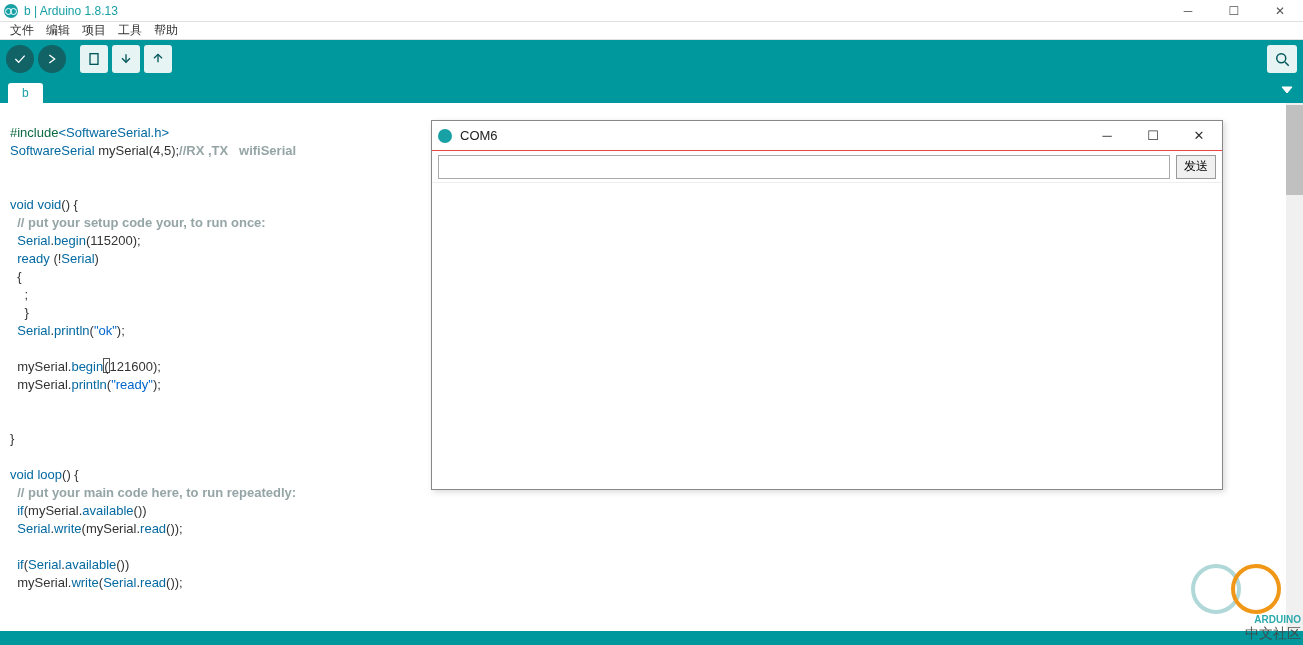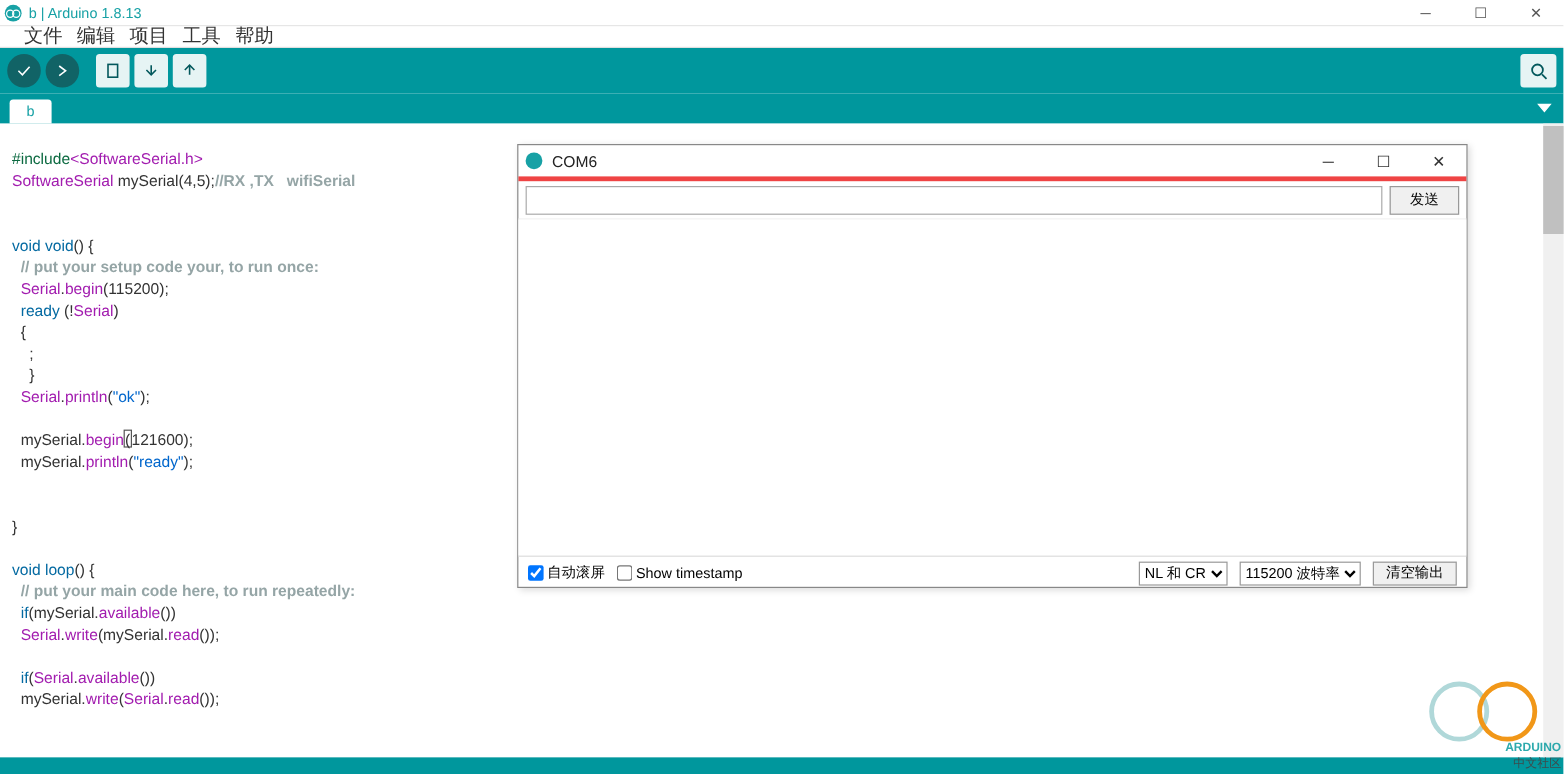--- a/index.html
+++ b/index.html
@@ -6,21 +6,21 @@
   html,body { width:1303px; height:645px; overflow:hidden; background:#fff; }
 
   
   .titlebar { height:22px; background:#fff; display:flex; align-items:center; font-size:12px; color:#17a1a5; padding-left:4px; border-bottom:1px solid #e0e0e0;}
   .titlebar .logo { width:14px; height:14px; border-radius:50%; background:#17a1a5; margin-right:6px; position:relative;}
   .titlebar .logo::before,.titlebar .logo::after{content:"";position:absolute;top:4px;width:5px;height:5px;border:1px solid #fff;border-radius:50%;}
   .titlebar .logo::before{left:1px;} .titlebar .logo::after{right:1px;}
   .titlebar .wincontrols{margin-left:auto;display:flex;}
   .titlebar .wincontrols div{width:46px;height:22px;display:flex;align-items:center;justify-content:center;color:#555;cursor:default;}
 
-  .menubar{height:18px;background:#fff;display:flex;align-items:center;font-size:16px;color:#333;padding-left:16px;gap:4px;border-bottom:1px solid #e0e0e0;}
+  .menubar{height:18px;background:#fff;display:flex;align-items:center;font-size:12px;color:#333;padding-left:6px;gap:4px;border-bottom:1px solid #e0e0e0;}
   .menubar span{padding:0 4px;}
 
   .toolbar{height:38px;background:#00979d;display:flex;align-items:center;padding:0 6px;}
   .tbtn{width:28px;height:28px;border-radius:50%;background:#116366;margin-right:4px;display:flex;align-items:center;justify-content:center;cursor:pointer;}
   .tbtn.sq{border-radius:3px;}
   .tbtn svg{width:16px;height:16px;stroke:#fff;fill:none;stroke-width:2;}
   .tbtn.sq svg{stroke:#03585c;}
   .tbtn.sq{background:#e6f4f4;}
   .toolbar .spacer{flex:1;}
   .serialbtn{width:30px;height:28px;border-radius:3px;background:#e6f4f4;display:flex;align-items:center;justify-content:center;cursor:pointer;}
@@ -29,44 +29,44 @@
   .tabbar{height:25px;background:#00979d;display:flex;align-items:flex-end;padding-left:8px;position:relative;}
   .tab{background:#fff;padding:3px 14px;font-size:12px;color:#17a1a5;border-top-left-radius:3px;border-top-right-radius:3px;}
   .tabbar .drop{position:absolute;right:8px;top:4px;width:16px;height:16px;}
   .tabbar .drop svg{stroke:#fff;fill:#fff;}
 
   .editor{position:relative;height:calc(645px - 22px - 18px - 38px - 25px - 14px);background:#fff;font-family:Consolas,"Courier New",monospace;font-size:13px;line-height:17px;color:#333;padding:4px 10px;white-space:pre;overflow:hidden;}
   .statusbar{height:14px;background:#00979d;}
 
   
   .kw{color:#0369a1;} 
-  .fn{color:#a21caf;} 
+  .fn{color:#0369a1;} 
   .str{color:#0066cc;}
   .cmt{color:#95a5a6;font-weight:bold;}
   .prep{color:#0c6a41;}
   .cursor-box{border:1px solid #555;display:inline-block;padding:0;line-height:15px;height:15px;}
 
   
   .watermark{position:absolute;right:2px;bottom:2px;font-size:10px;color:#17a1a5;opacity:.9;display:flex;flex-direction:column;align-items:flex-end;}
   .watermark .rings{width:110px;height:50px;position:relative;}
   .watermark .rings span{position:absolute;border:4px solid #17a1a5;border-radius:50%;}
   .watermark .rings .r1{width:50px;height:50px;left:0;top:0;border-color:#a8d4d5;}
   .watermark .rings .r2{width:50px;height:50px;left:40px;top:0;border-color:#f08c00;}
   .watermark .txt{font-weight:bold;color:#17a1a5;}
-  .watermark .sub{font-size:10px;color:#444;}
+  .watermark .sub{font-size:14px;color:#444;}
 
   
   .serialwin{position:absolute;left:431px;top:120px;width:792px;height:370px;background:#fff;border:1px solid #888;box-shadow:2px 2px 6px rgba(0,0,0,.15);}
-  .serialwin .stitle{height:30px;display:flex;align-items:center;padding-left:6px;font-size:13px;color:#222;border-bottom:4px solid #ef4444;justify-content:flex-end;}
+  .serialwin .stitle{height:30px;display:flex;align-items:center;padding-left:6px;font-size:13px;color:#222;border-bottom:1px solid #ef4444;justify-content:flex-end;}
   .serialwin .stitle .logo{width:14px;height:14px;border-radius:50%;background:#17a1a5;margin-right:8px;position:relative;}
   .serialwin .swincontrols{margin-left:auto;display:flex;}
   .serialwin .swincontrols div{width:46px;height:30px;display:flex;align-items:center;justify-content:center;color:#333;}
   .serialwin .sendrow{height:32px;display:flex;align-items:center;padding:4px 6px;gap:6px;border-bottom:1px solid #eee;}
   .serialwin .sendrow input{flex:1;height:24px;border:1px solid #aaa;padding:2px 4px;font-size:12px;}
-  .serialwin .sendrow button{height:24px;width:58px;font-size:12px;border:1px solid #999;background:#f0f0f0;cursor:pointer;}
+  .serialwin .sendrow button{height:24px;width:40px;font-size:12px;border:1px solid #999;background:#f0f0f0;cursor:pointer;}
   .serialwin .output{flex:1;height:calc(370px - 30px - 32px - 28px);background:#fff;}
   .serialwin .sfoot{height:28px;border-top:1px solid #ddd;display:flex;align-items:center;padding:0 8px;font-size:12px;gap:10px;}
   .serialwin .sfoot label{display:flex;align-items:center;gap:3px;}
   .serialwin select{font-size:12px;height:20px;border:1px solid #999;background:#fff;}
   .serialwin .sfoot .sp{flex:1;}
   .serialwin .sfoot button{height:20px;font-size:12px;padding:0 10px;border:1px solid #999;background:#f0f0f0;cursor:pointer;}
 
   
   .vscroll{position:absolute;right:0;top:103px;width:17px;bottom:14px;background:#f0f0f0;}
   .vscroll .thumb{margin-top:2px;height:90px;background:#c0c0c0;}
@@ -180,34 +180,20 @@
       <div>─</div>
       <div>☐</div>
       <div>✕</div>
     </div>
   </div>
   <div class="sendrow">
     <input type="text" value="" style="">
     <button>发送</button>
   </div>
   <div class="output"></div>
-  <div class="sfoot">
-    <label>
-        <input type="checkbox" checked="" style="">
-        <span>自动滚屏</span>
-      </label>
-    <label>
-        <input type="checkbox" style="">
-        <span>Show timestamp</span>
-      </label>
-    <div class="sp"></div>
-    <select><option>NL 和 CR</option></select>
-    <select><option>115200 波特率</option></select>
-    <button>清空输出</button>
-  </div>
 </div>
 
 <div class="watermark">
   <div class="rings">
       <span class="r1"></span>
       <span class="r2"></span>
     </div>
   <div class="txt">ARDUINO</div>
   <div class="sub">中文社区</div>
 </div>

